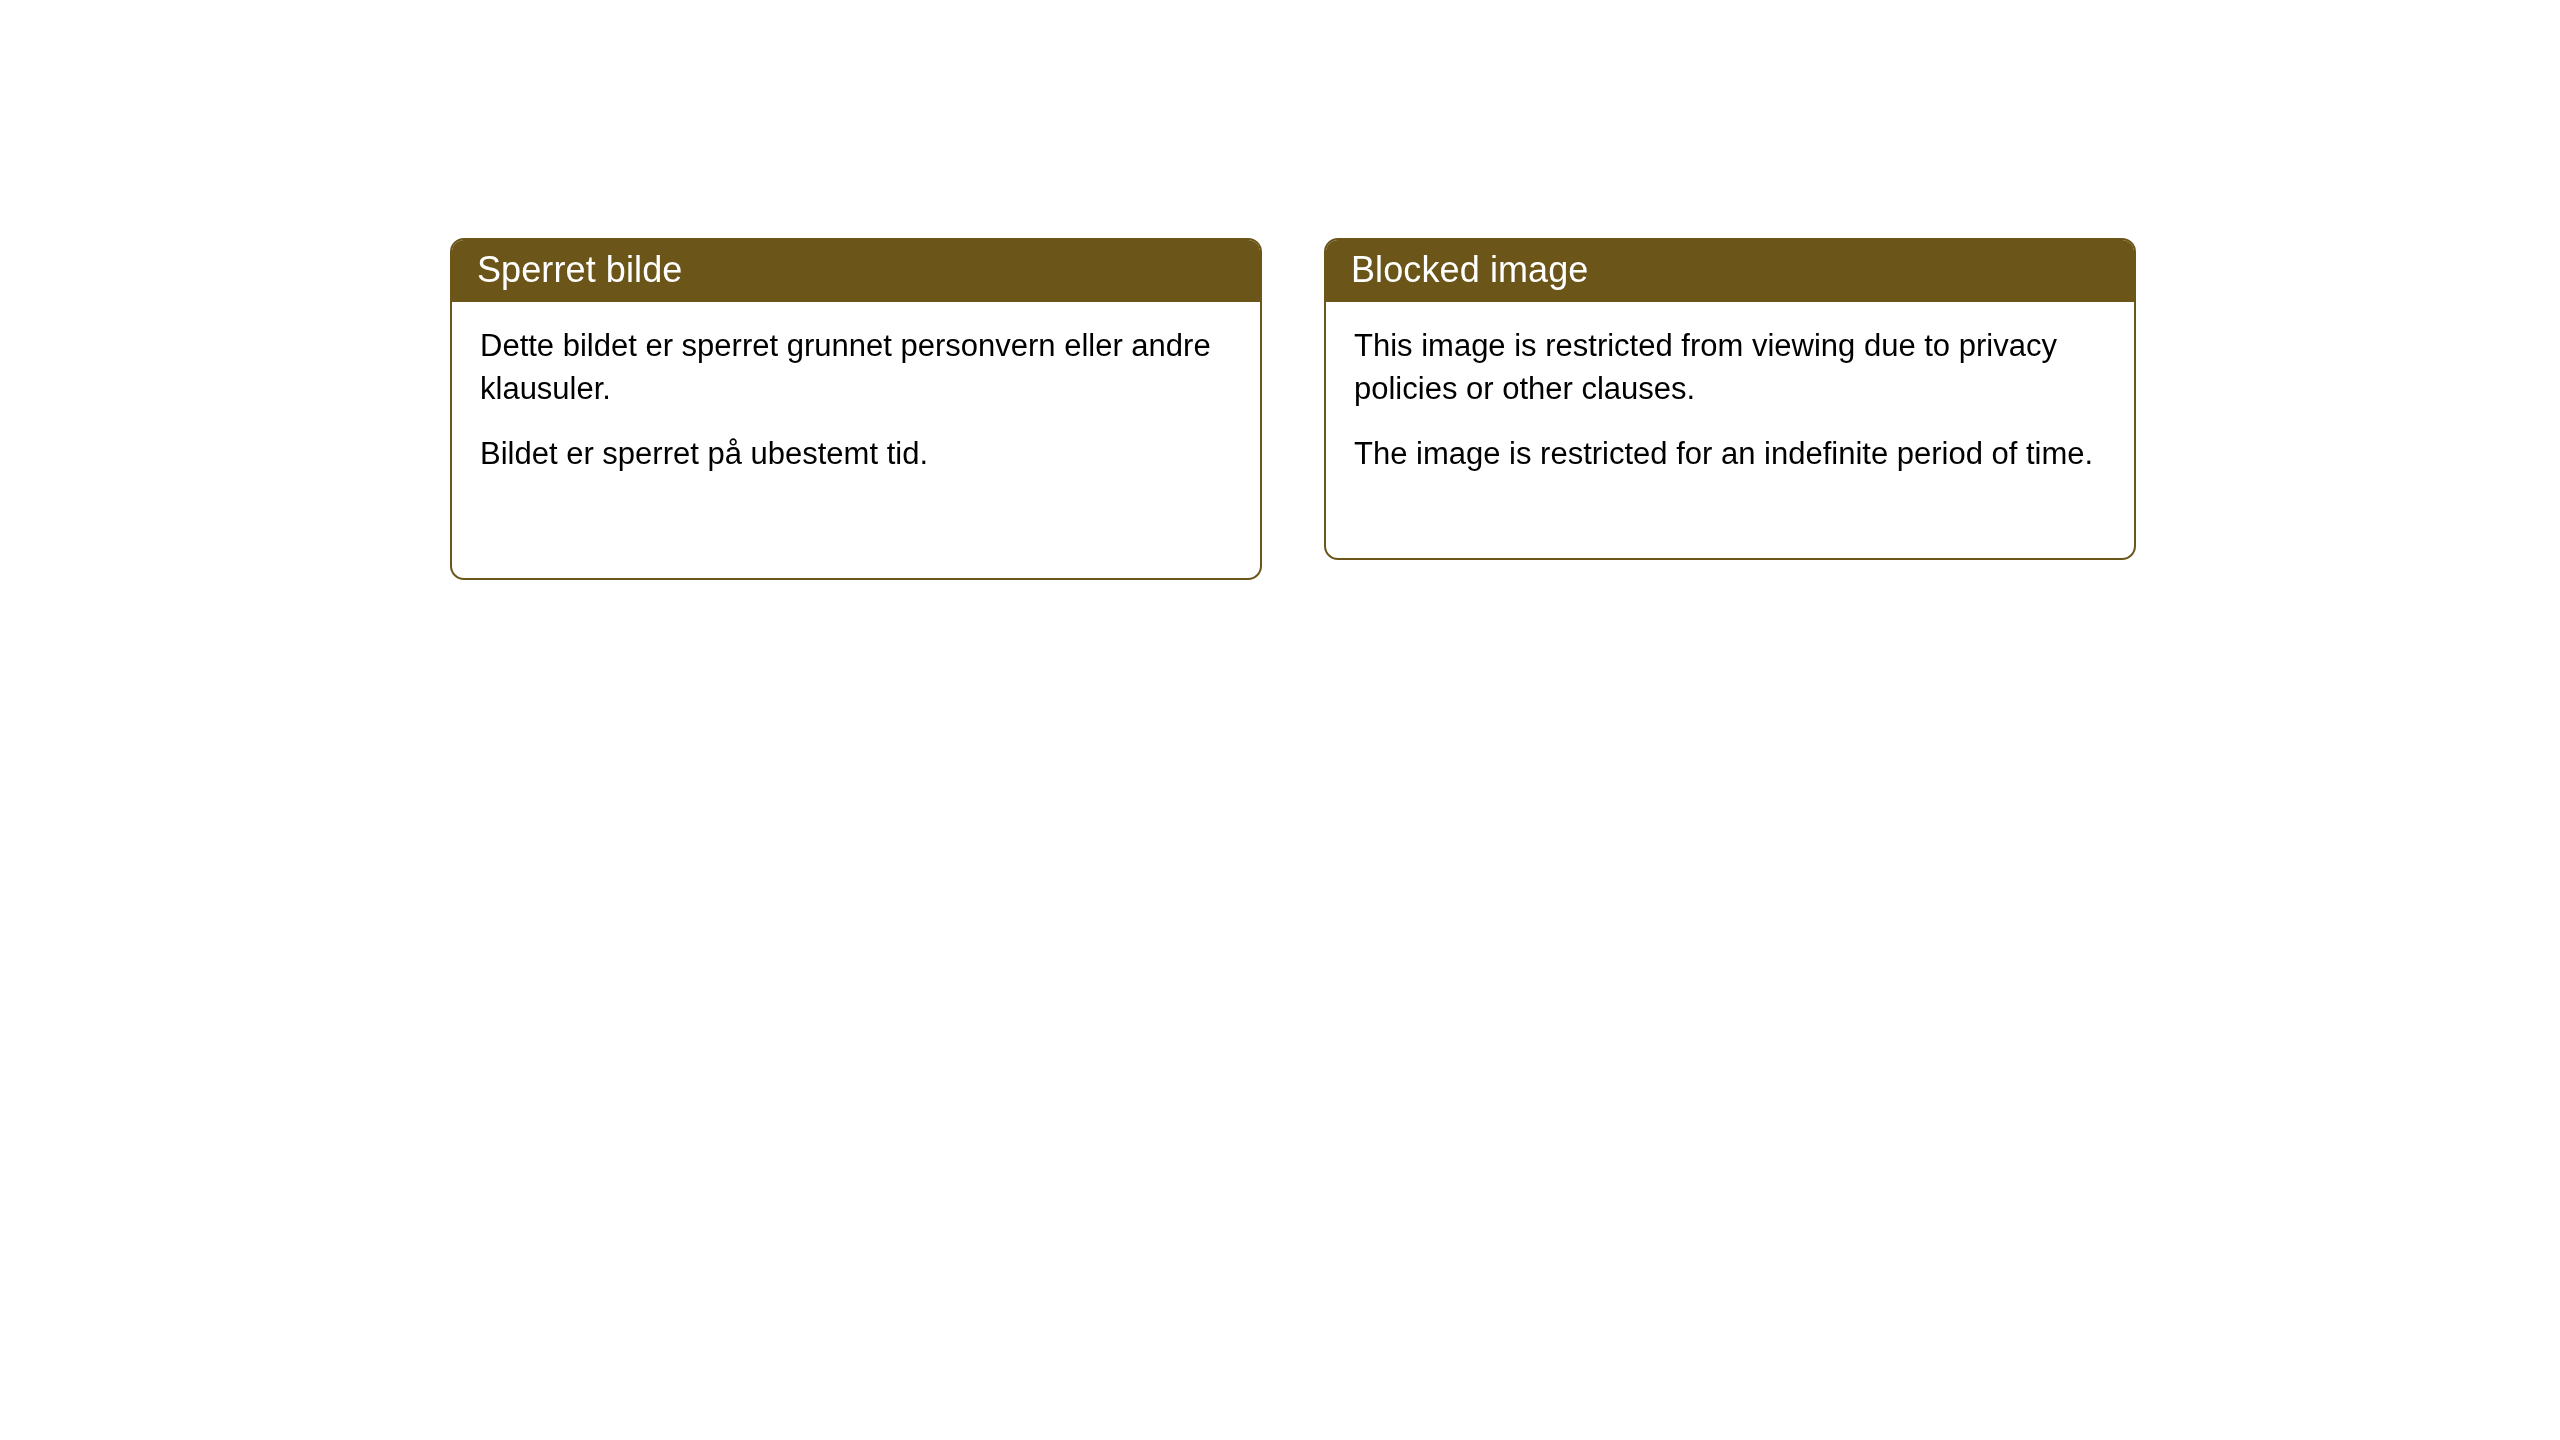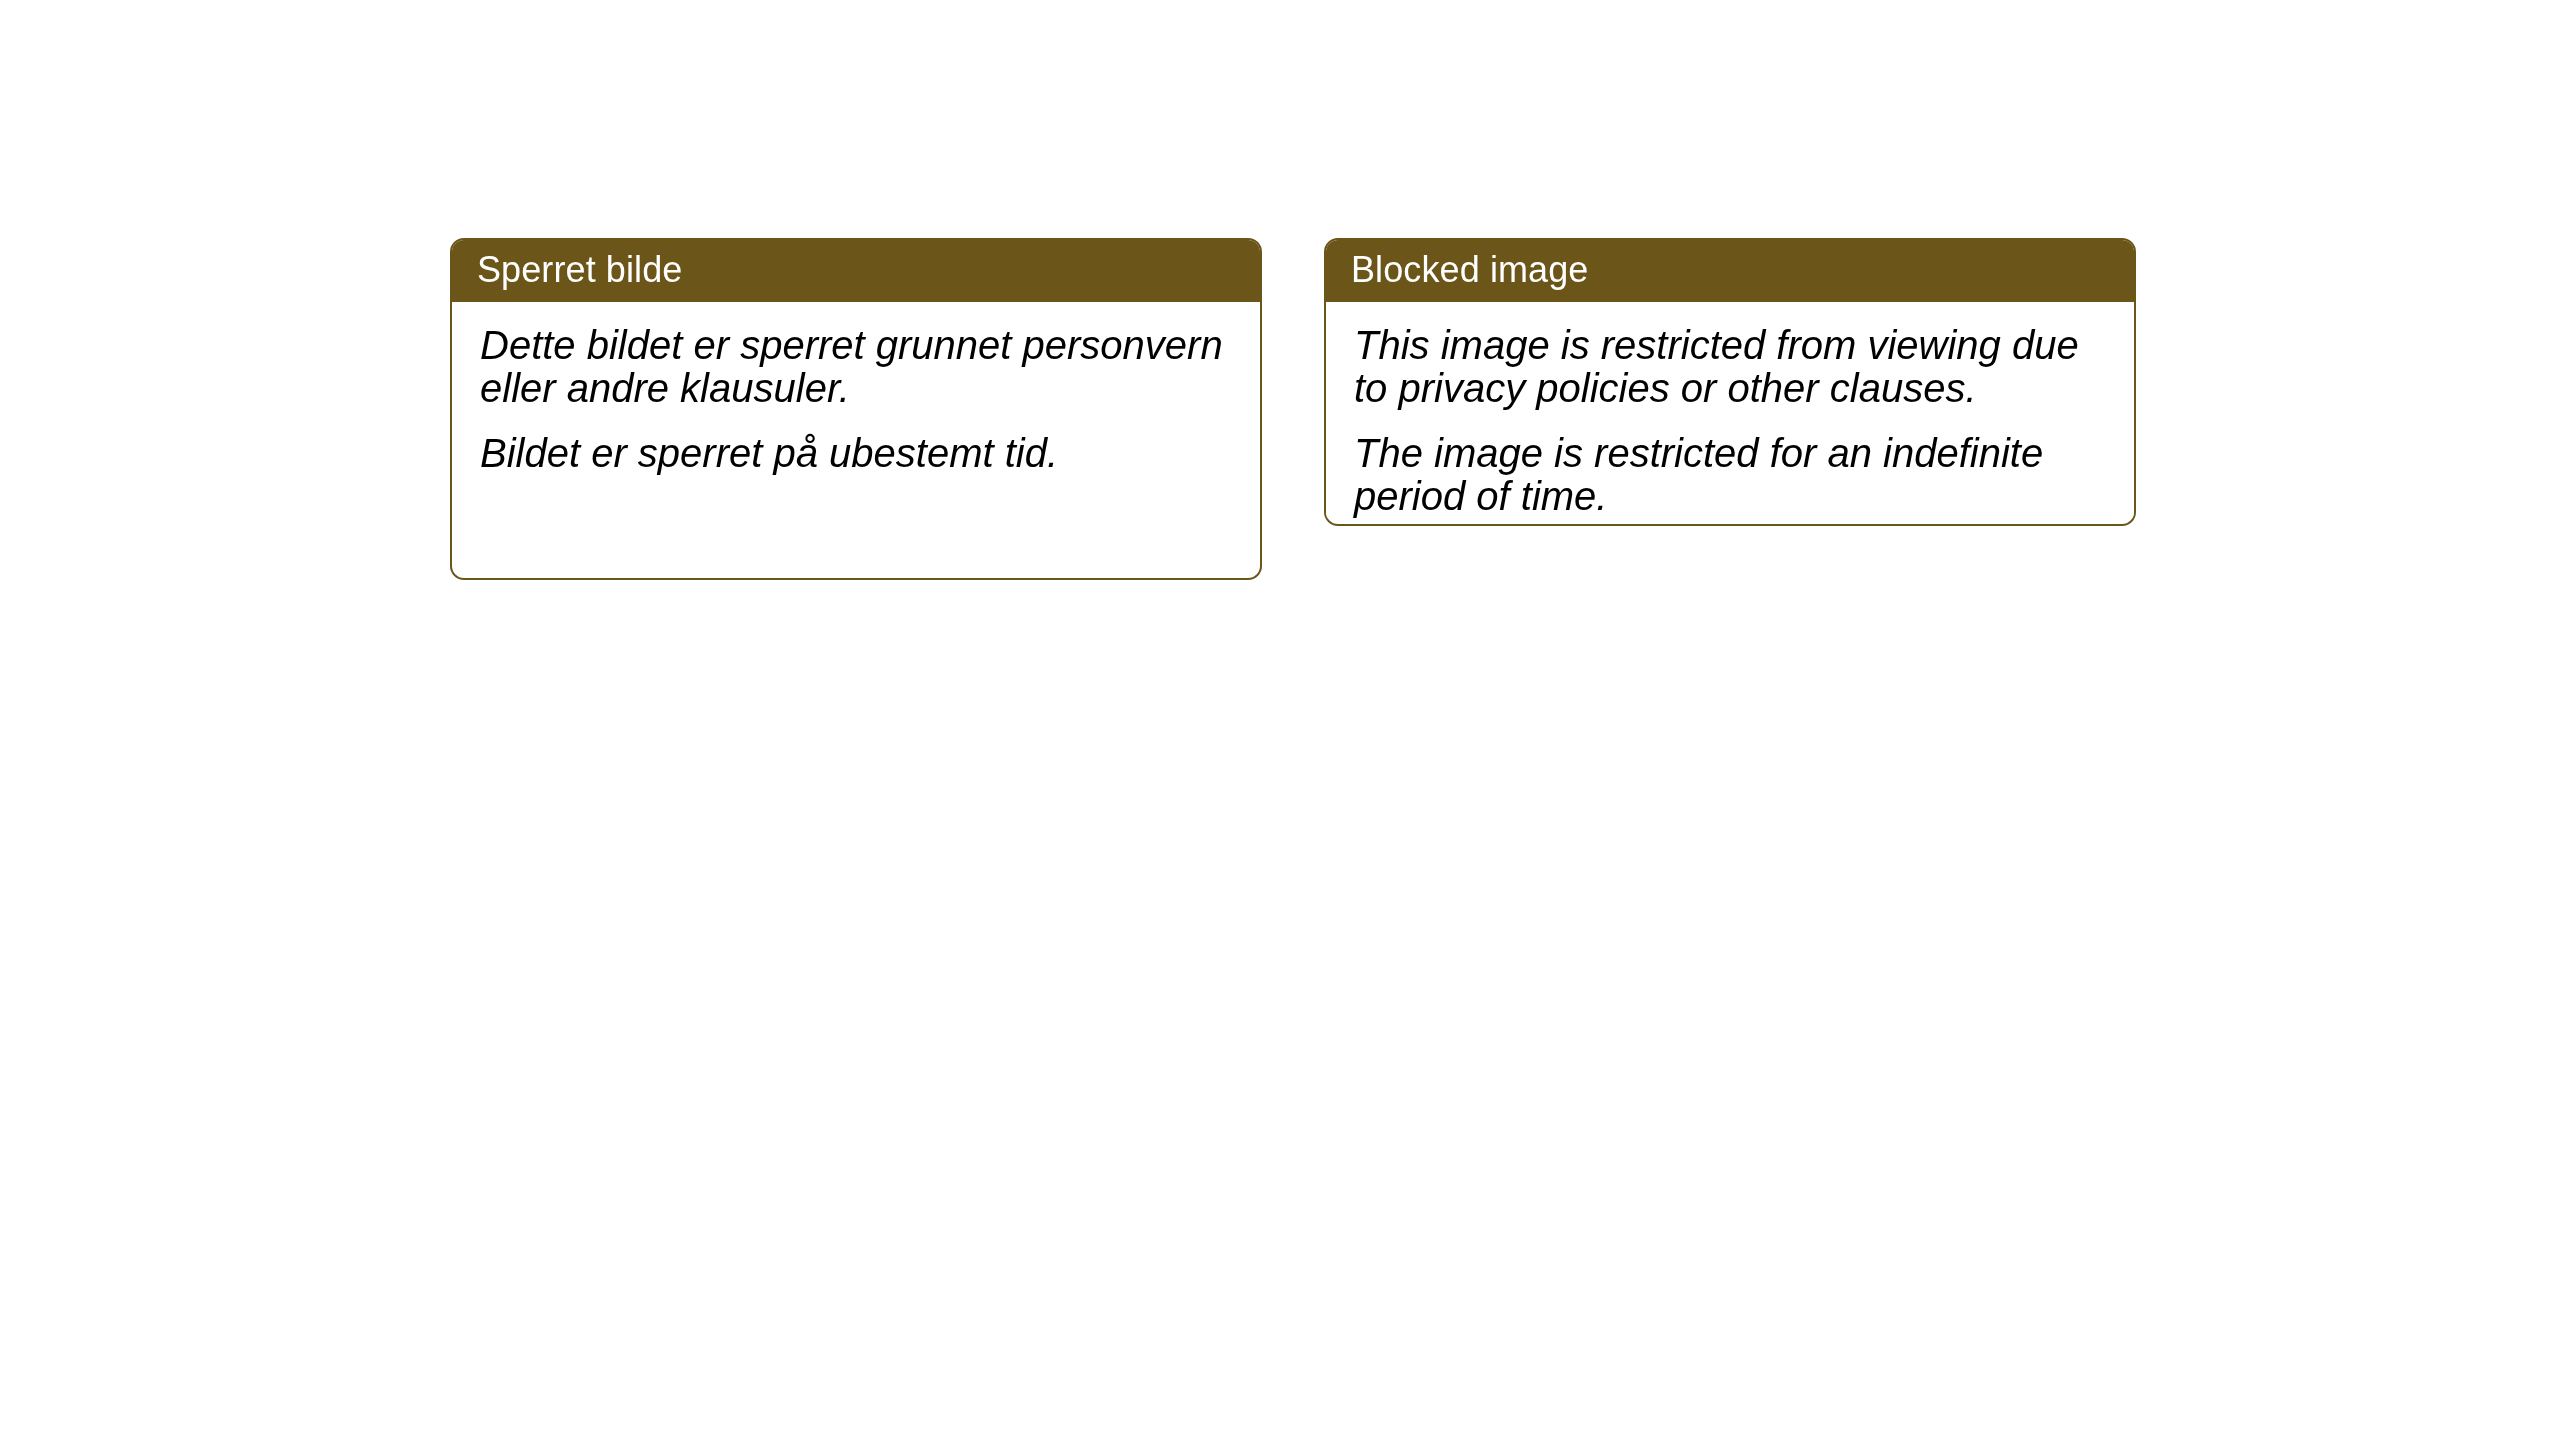--- a/index.html
+++ b/index.html
@@ -36,21 +36,21 @@
     left: 450px;
     top: 238px;
     width: 812px;
     height: 342px;
   }
 
   .notice-card.card-en {
     left: 1324px;
     top: 238px;
     width: 812px;
-    height: 288px;
+    height: 322px;
   }
 
   .card-header {
     box-sizing: border-box;
     width: 100%;
     height: 62px;
     background: #6b5518;
     display: flex;
     align-items: center;
     padding: 0 0 0 25px;
@@ -67,25 +67,24 @@
   }
 
   .card-body {
     box-sizing: border-box;
     padding: 22px 24px 0 28px;
     background: #ffffff;
   }
 
   .card-paragraph {
     color: #000000;
-    font-size: 40px;
+    font-size: 31px;
     line-height: 43px;
     font-weight: 400;
     margin: 0;
-    font-style: italic;
   }
 
   .card-paragraph + .card-paragraph {
     margin-top: 22px;
   }
 </style>
 </head>
 <body>
 
 <div id="cards-area">

